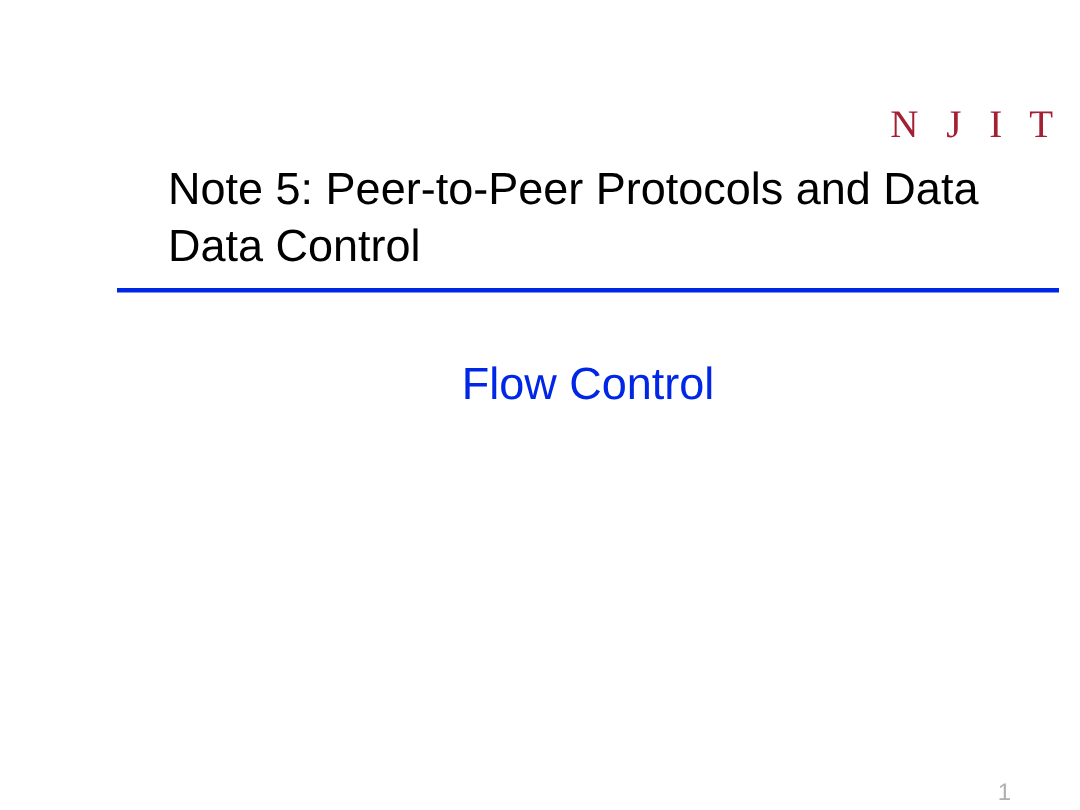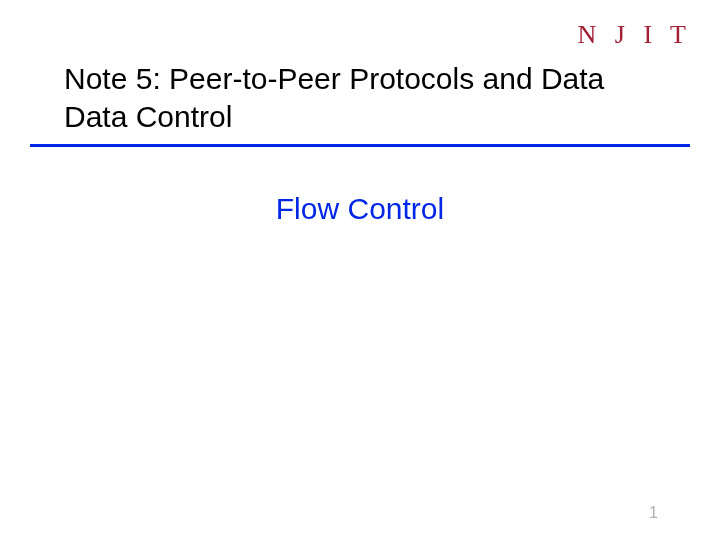--- a/index.html
+++ b/index.html
@@ -1,16 +1,16 @@
 <!DOCTYPE html>
 <html><head>
   <meta charset="utf-8">
   <style>
     * {
-      margin: 0;
+      margin: 16px;
       padding: 0;
       box-sizing: border-box;
     }
     body {
       width: 720px;
       height: 540px;
       background: #ffffff;
       font-family: Verdana, Geneva, sans-serif;
       position: relative;
       overflow: hidden;

